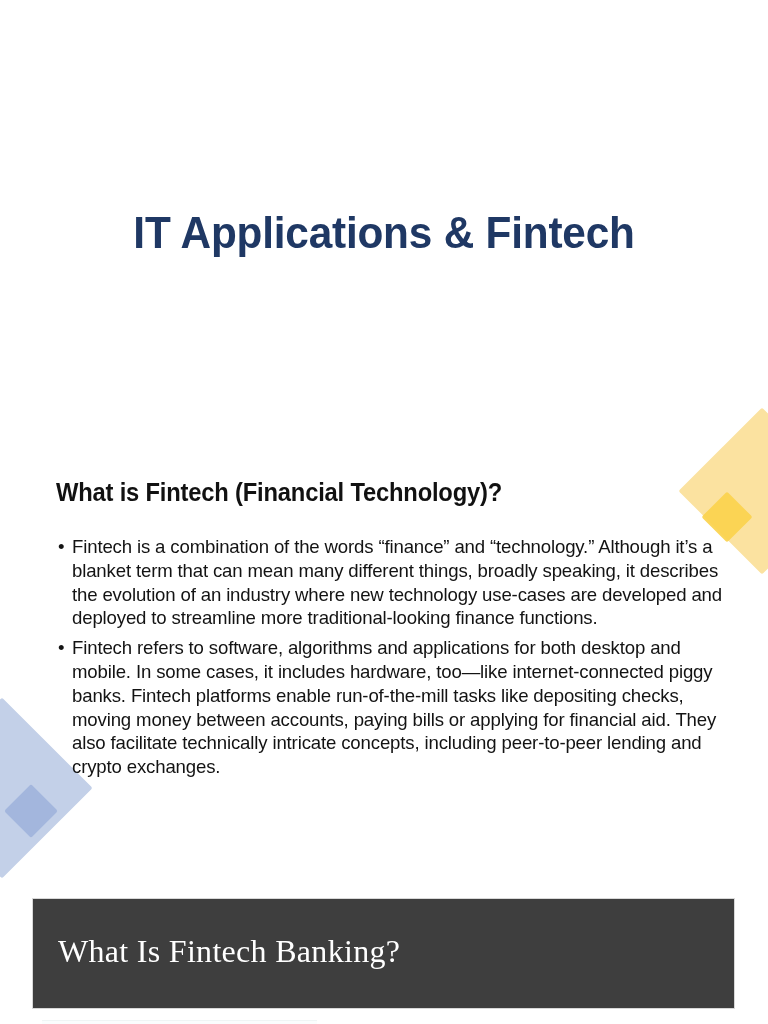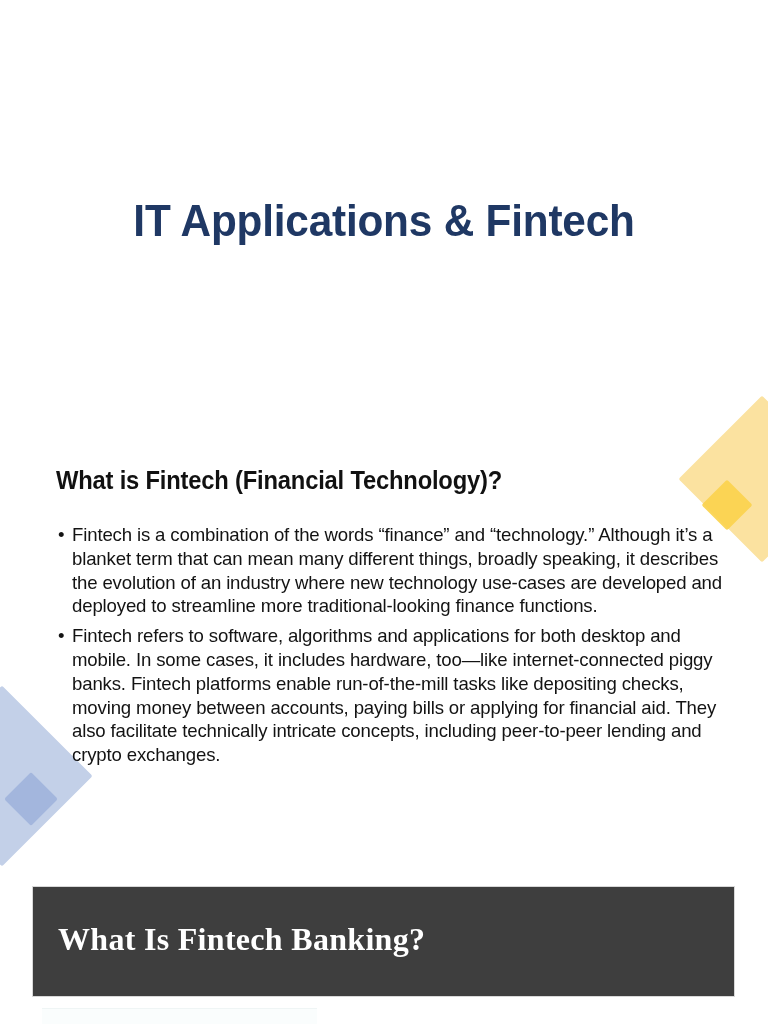--- a/index.html
+++ b/index.html
@@ -14,20 +14,21 @@
     overflow: hidden;
     font-family: "Liberation Sans", sans-serif;
     -webkit-font-smoothing: antialiased;
   }
 
   .slide {
     position: absolute;
     inset: 0;
     background: #ffffff;
     overflow: hidden;
+    margin-top: 12px;
   }
 
   
   .deco {
     position: absolute;
     pointer-events: none;
   }
   .deco-yellow-big {
     top: 420px;
     left: 703px;
@@ -133,21 +134,21 @@
     width: 701px;
     height: 109px;
     background: #3E3E3E;
     box-shadow: 0 0 0 1px #d8d8d8;
   }
   .banner-title {
     position: absolute;
     left: 25px;
     top: 34px;
     font-family: "Liberation Serif", serif;
-    font-weight: bold;
+    font-weight: normal;
     font-size: 32px;
     color: #FFFFFF;
     letter-spacing: 0.3px;
   }
   .ghost-box {
     position: absolute;
     left: 42px;
     top: 1008px;
     width: 275px;
     height: 16px;

